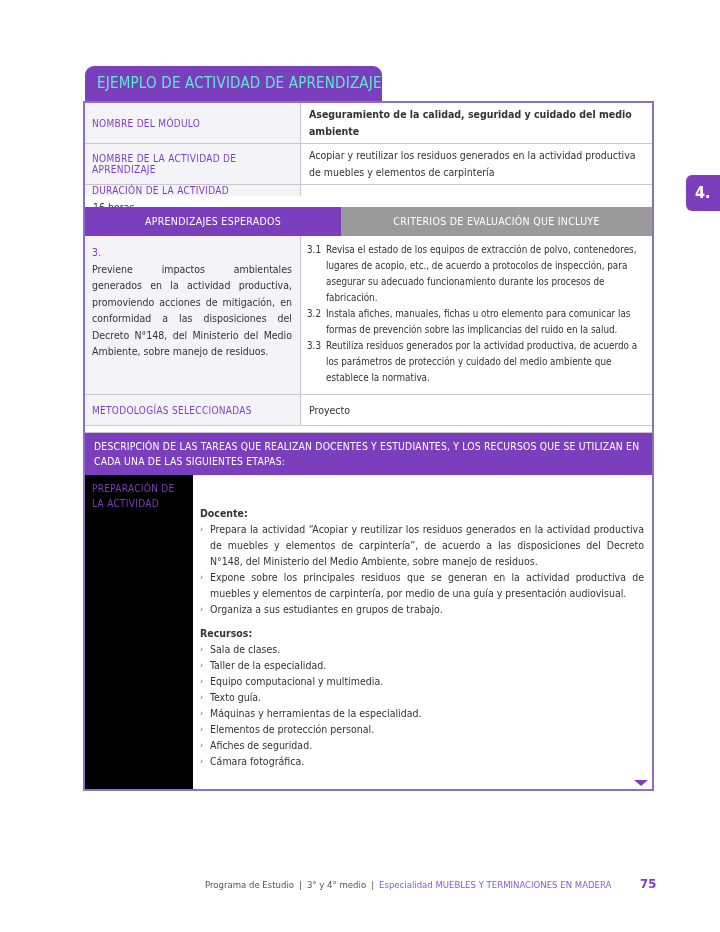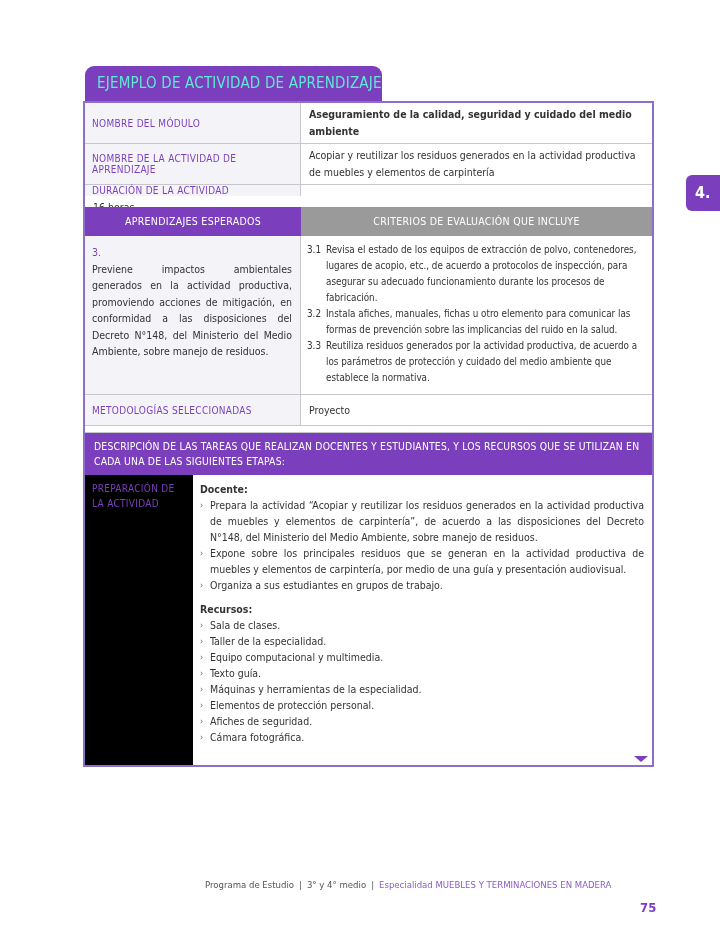--- a/index.html
+++ b/index.html
@@ -26,47 +26,47 @@
   .row { display: flex; border-bottom: 1px solid #c8c8cc; }
   .row:last-child { border-bottom: none; }
   .cell-label {
     width: 216px; background: #f4f3f8; color: #7b3fbe; padding: 0 7px;
     box-sizing: border-box; display: flex; align-items: center; font-size: 10px; letter-spacing: 0.3px;
     border-right: 1px solid #c8c8cc;
   }
   .cell-value { flex: 1; padding: 3px 8px; box-sizing: border-box; line-height: 17px; color: #333; display:flex; align-items:center; }
   .bold { font-weight: bold; }
   .hdr-row { display: flex; height: 29px; }
-  .hdr-left { width: 216px; background: #7b3fbe; color: #fff; text-align: center; line-height: 29px; font-size: 10.5px; letter-spacing: 0.3px; }
+  .hdr-left { width: 256px; background: #7b3fbe; color: #fff; text-align: center; line-height: 29px; font-size: 10.5px; letter-spacing: 0.3px; }
   .hdr-right { flex: 1; background: #9a9a9a; color: #fff; text-align: center; line-height: 29px; font-size: 10.5px; letter-spacing: 0.3px; }
   .learn-row { display: flex; border-bottom: 1px solid #c8c8cc; }
   .learn-left { width: 216px; background: #f4f3f8; padding: 8px 8px 8px 7px; box-sizing: border-box; border-right: 1px solid #c8c8cc; line-height: 16.5px; text-align: justify; }
   .learn-num { color: #7b3fbe; display: block; }
   .learn-right { flex: 1; padding: 6px 8px 8px 6px; box-sizing: border-box; line-height: 16px; font-size: 9.8px; }
   .crit { display: flex; }
   .crit-num { width: 19px; flex-shrink: 0; }
   .crit-text { flex: 1; }
   .desc-hdr { background: #7b3fbe; color: #fff; padding: 6px 9px; line-height: 15px; font-size: 10.3px; letter-spacing: 0.2px; }
   .prep-row { display: flex; }
   .prep-left { width: 108px; background: #000000; color: #7b3fbe; padding: 6px 7px; box-sizing: border-box; line-height: 15px; font-size: 10px; letter-spacing: 0.3px; }
-  .prep-right { flex: 1; padding: 6px 8px 20px 7px; box-sizing: border-box; line-height: 16px; position: relative; }
+  .prep-right { flex: 1; padding: 6px 8px 20px 7px; box-sizing: border-box; line-height: 16px; position: relative; margin-top: 24px; }
   .sub-title { font-weight: bold; display: block; }
   ul { list-style: none; margin: 0; padding: 0; }
   li { display: flex; }
   .chev { width: 10px; flex-shrink: 0; color: #7b3fbe; font-size: 9px; }
   .li-text { flex: 1; text-align: justify; }
   .gap { height: 8px; }
   .corner-arrow {
     position: absolute; right: 4px; bottom: 3px; width: 0; height: 0;
     border-left: 7px solid transparent; border-right: 7px solid transparent; border-top: 6px solid #7b3fbe;
   }
   .footer { position: absolute; top: 879px; left: 205px; font-size: 9.5px; color: #555; white-space: nowrap; }
   .footer .accent { color: #8b5cc8; text-align: center; }
   .footer .sep { margin: 0 5px; }
-  .page-num { position: absolute; top: 876px; left: 640px; font-size: 13px; color: #7b3fbe; font-weight: bold; margin-top: 24px; }
+  .page-num { position: absolute; top: 876px; left: 640px; font-size: 13px; color: #7b3fbe; font-weight: bold; }
 </style>
 </head>
 <body>
 
 <div class="title-tab">EJEMPLO DE ACTIVIDAD DE APRENDIZAJE</div>
 <div class="chapter-badge">4.</div>
 
 <div class="table">
   <div class="row" style="min-height:40px;">
     <div class="cell-label">NOMBRE DEL MÓDULO</div>

